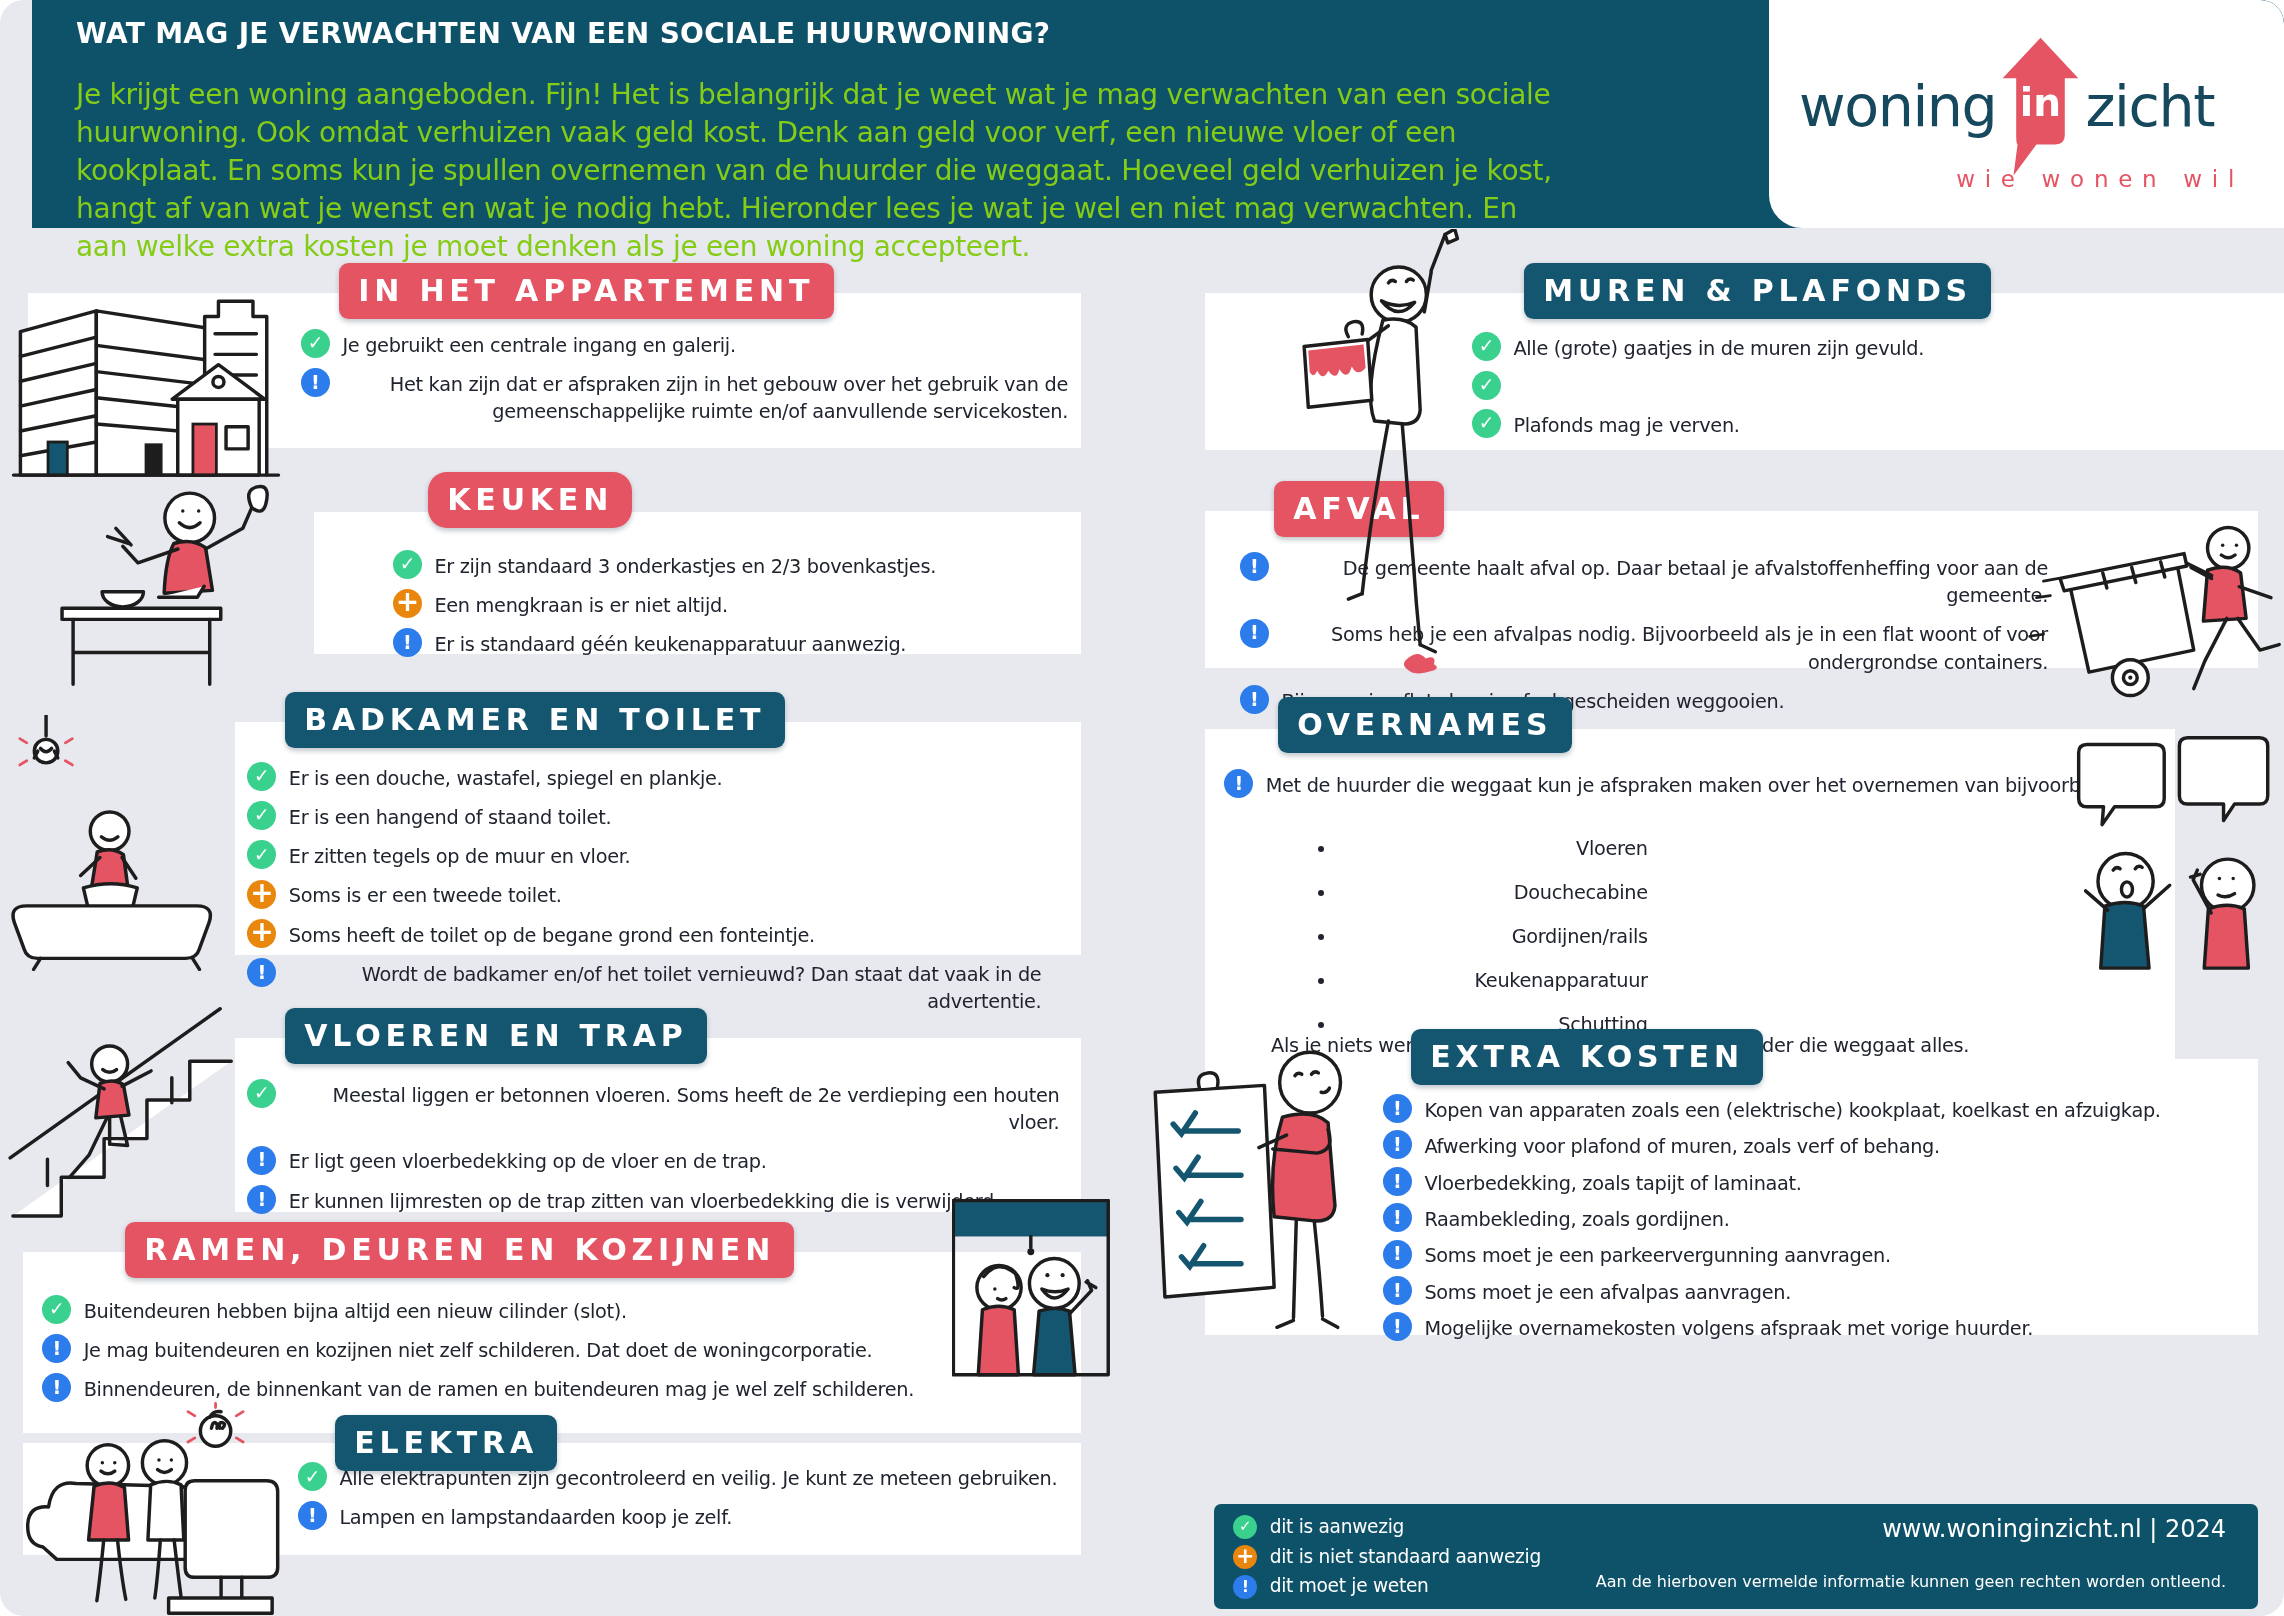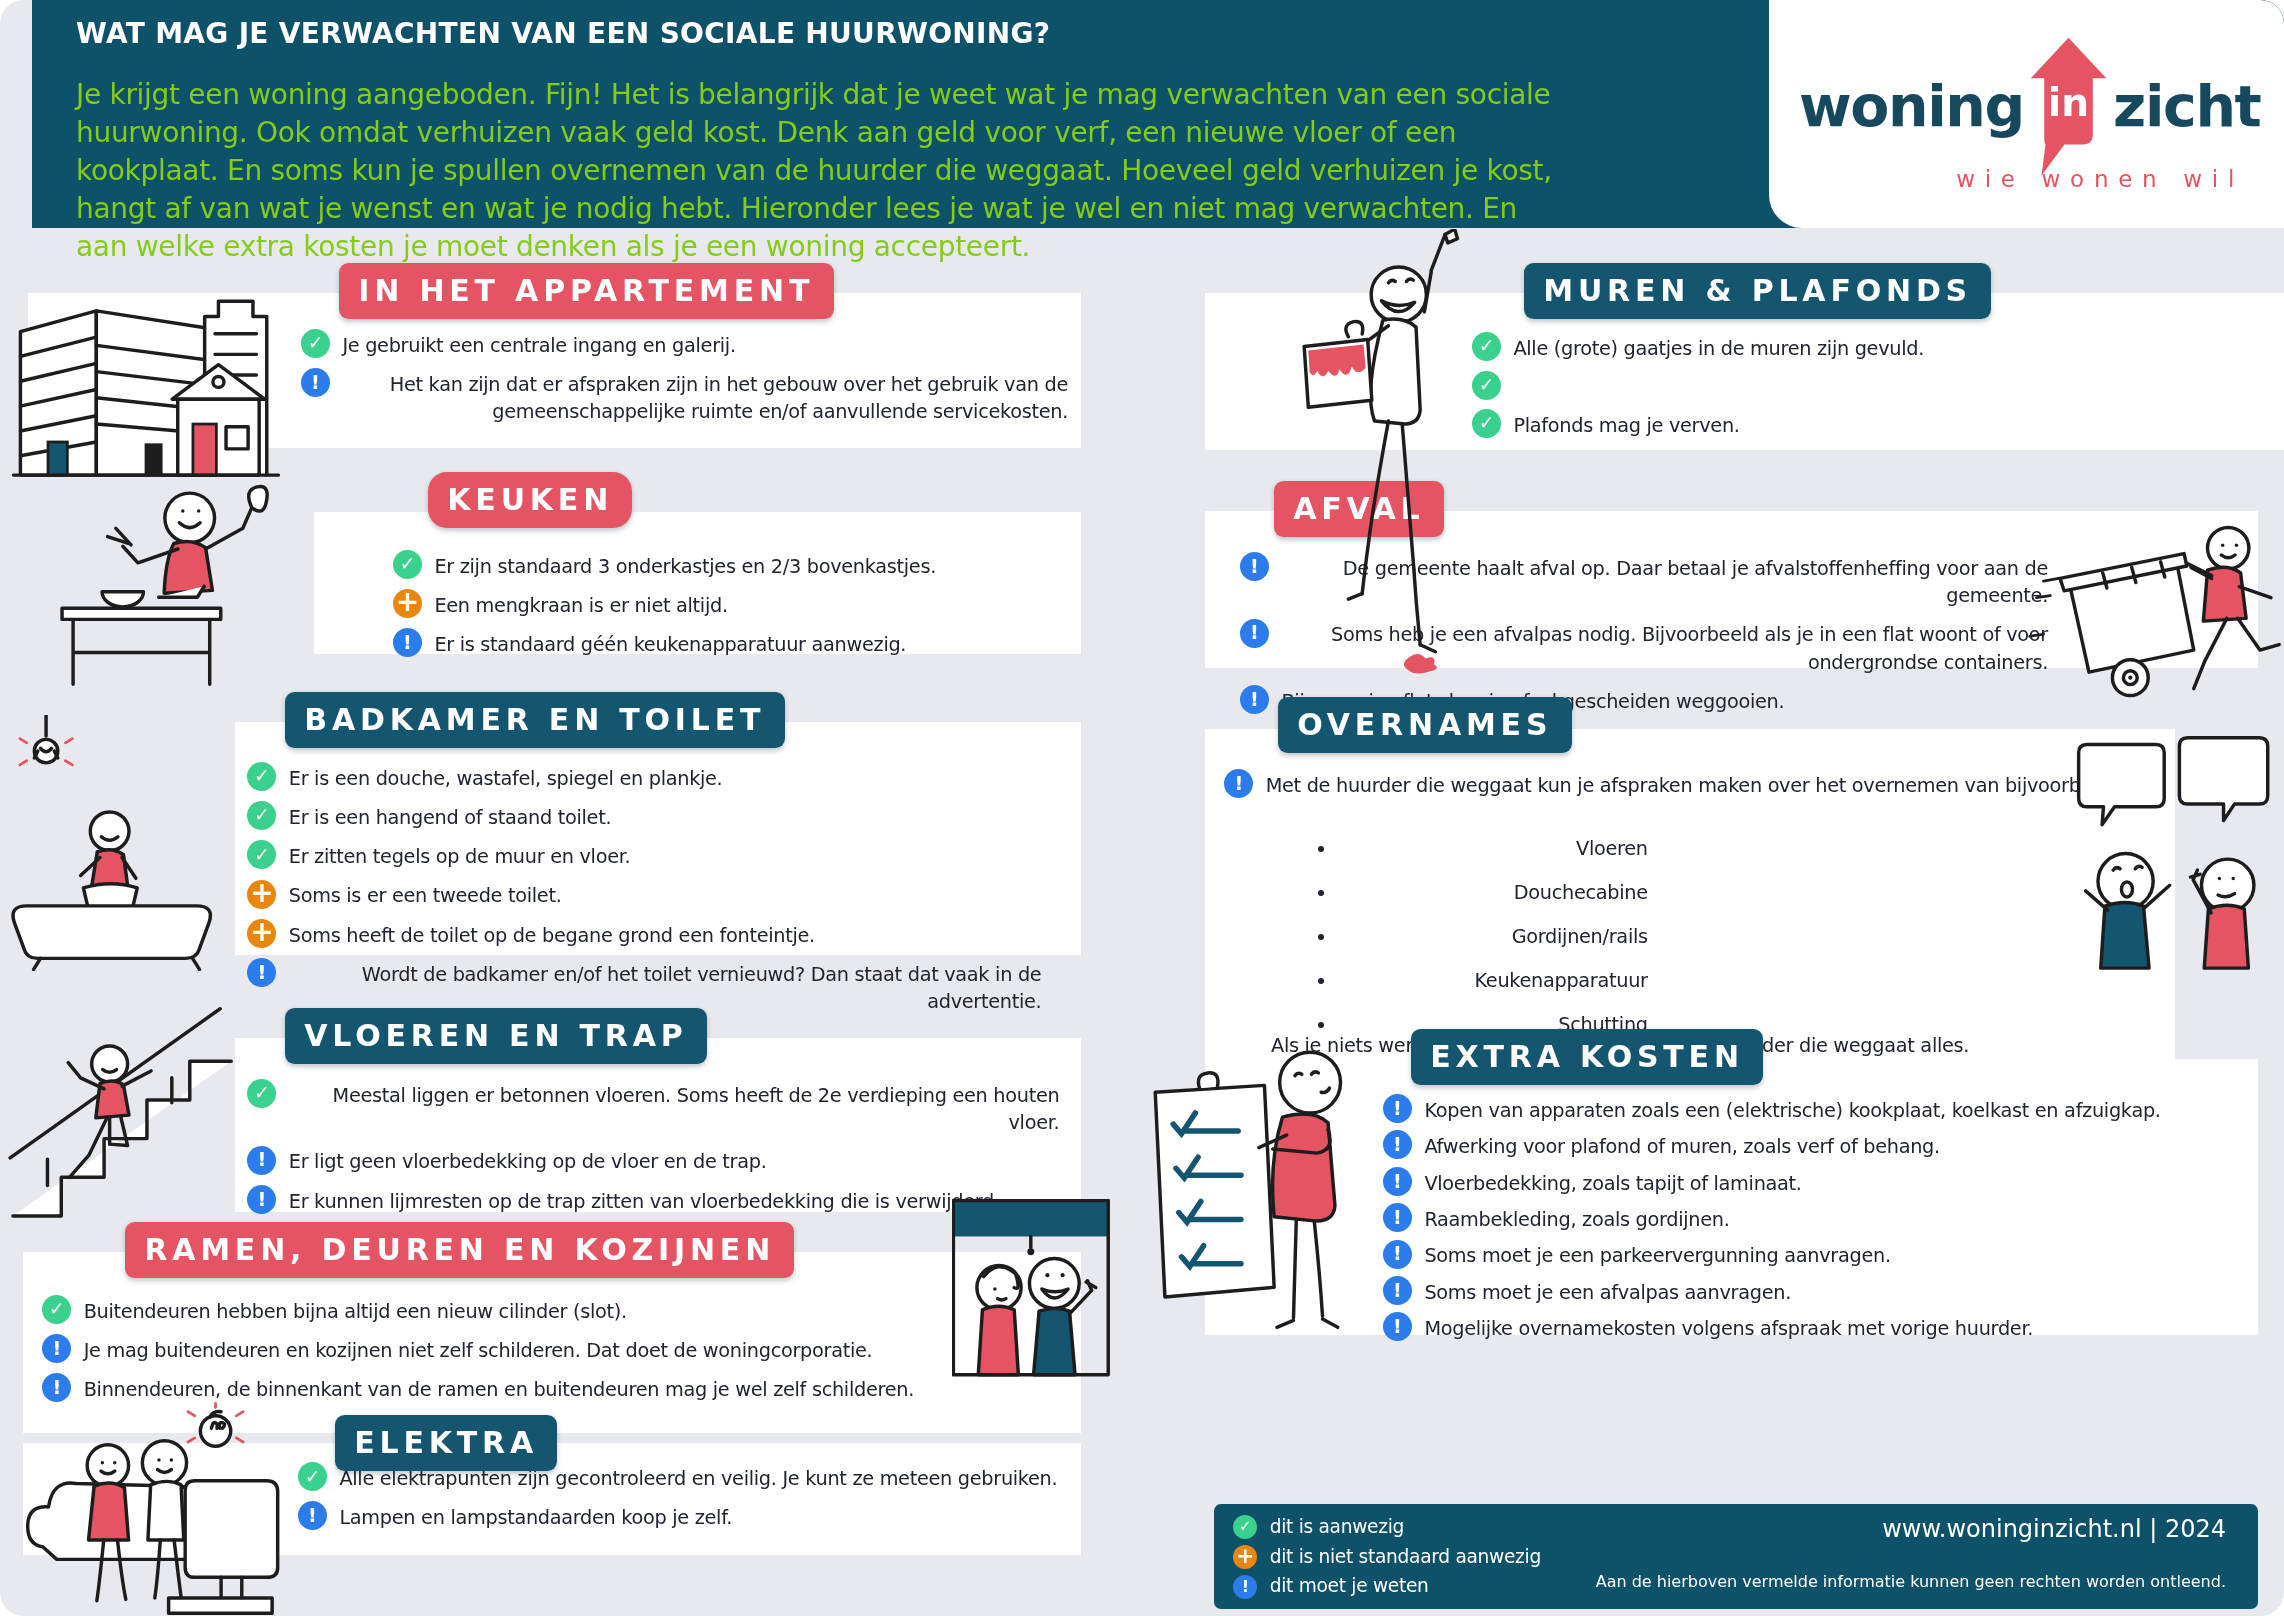--- a/index.html
+++ b/index.html
@@ -4,21 +4,21 @@
 <style>
   html,body{margin:0;padding:0;background:#fff;}
   #page{position:relative;width:2284px;height:1616px;background:#E8E9EE;border-radius:23.5px;overflow:hidden;
         font-family:"DejaVu Sans","Liberation Sans",sans-serif;color:#20242E;}
   
   .header{position:absolute;left:0;top:0;width:2284px;height:228px;background:#0E5269;margin-left:32px;}
   .header .title{position:absolute;left:44px;top:16.6px;font-size:28px;font-weight:bold;color:#fff;letter-spacing:0.3px;}
   .header .intro{position:absolute;left:44px;top:76px;width:1485px;font-size:28px;line-height:1.36;color:#84cc16;letter-spacing:-0.3px;}
   .logo-box{position:absolute;right:0;top:0;width:515px;height:228px;background:#fff;border-radius:0 23.5px 0 33px;}
   .logo-row{position:absolute;left:30px;top:33px;display:flex;align-items:center;}
-  .logo-word{font-size:57px;font-weight:bold;color:#17495E;letter-spacing:-1.4px;text-align:center;}
+  .logo-word{font-size:57px;font-weight:normal;color:#17495E;letter-spacing:-1.4px;text-align:center;}
   .logo-house{margin:0 4.1px;}
   .logo-in{font-size:58px;font-weight:bold;fill:#fff;}
   .tagline{position:absolute;right:40px;top:166px;font-size:23px;color:#E45463;letter-spacing:9.7px;white-space:nowrap;}
   
   .card{position:absolute;background:#fff;z-index:1;text-align:right;}
   .badge{position:absolute;z-index:4;color:#fff;font-weight:bold;font-size:30px;letter-spacing:4.8px;
          padding:10.4px 19.3px;border-radius:9.7px;white-space:nowrap;box-shadow:0 2.1px 5.5px rgba(20,40,60,.25);}
   .badge.red{background:#E45463;}
   .badge.teal{background:#14566F;}
   .items{position:absolute;}

